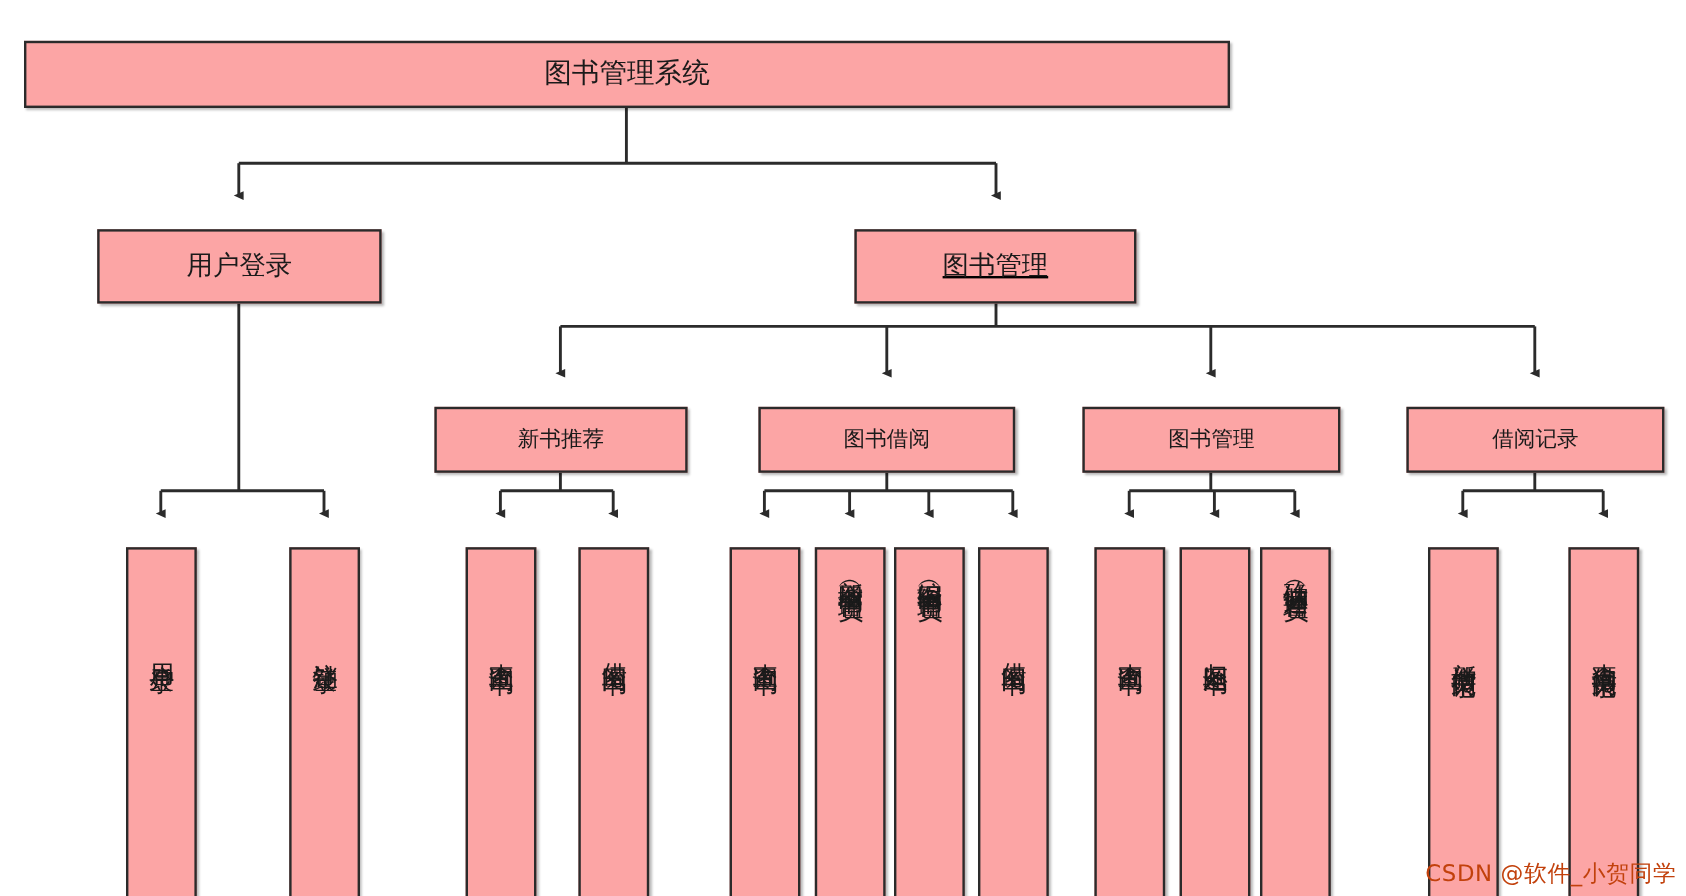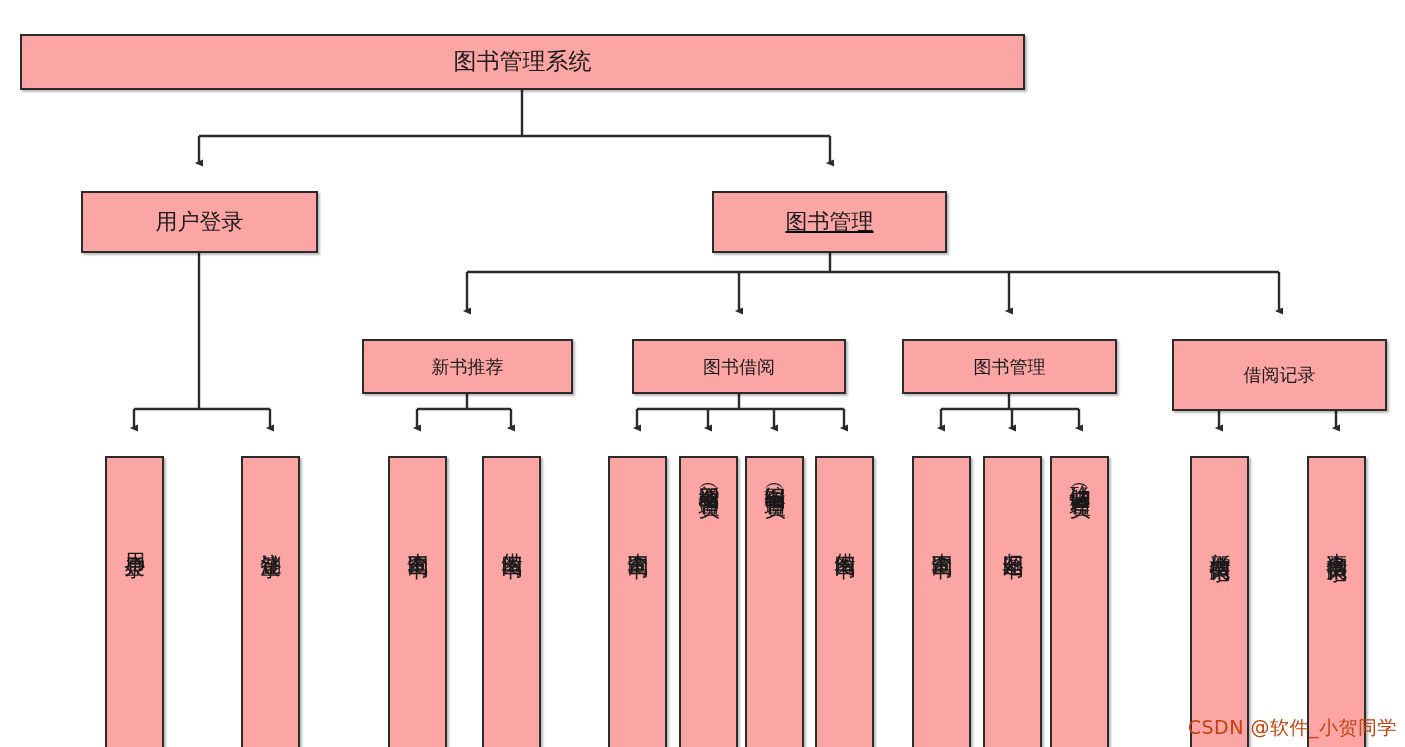--- a/index.html
+++ b/index.html
@@ -142,21 +142,21 @@
 
   <div class="node l3" style="left:362px; top:319px; width:211px; height:55px;">
     <span class="label">新书推荐</span>
   </div>
   <div class="node l3" style="left:632px; top:319px; width:214px; height:55px;">
     <span class="label">图书借阅</span>
   </div>
   <div class="node l3" style="left:902px; top:319px; width:215px; height:55px;">
     <span class="label">图书管理</span>
   </div>
-  <div class="node l3" style="left:1172px; top:319px; width:215px; height:72px;">
+  <div class="node l3" style="left:1172px; top:319px; width:215px; height:55px;">
     <span class="label">借阅记录</span>
   </div>
 
   <div class="node leaf mid" style="left:105px; top:436px; width:59px; height:299px;">
     <span class="label">用户登录</span>
   </div>
   <div class="node leaf mid" style="left:241px; top:436px; width:59px; height:299px;">
     <span class="label">注销登录</span>
   </div>
   <div class="node leaf mid" style="left:388px; top:436px; width:59px; height:299px;">

